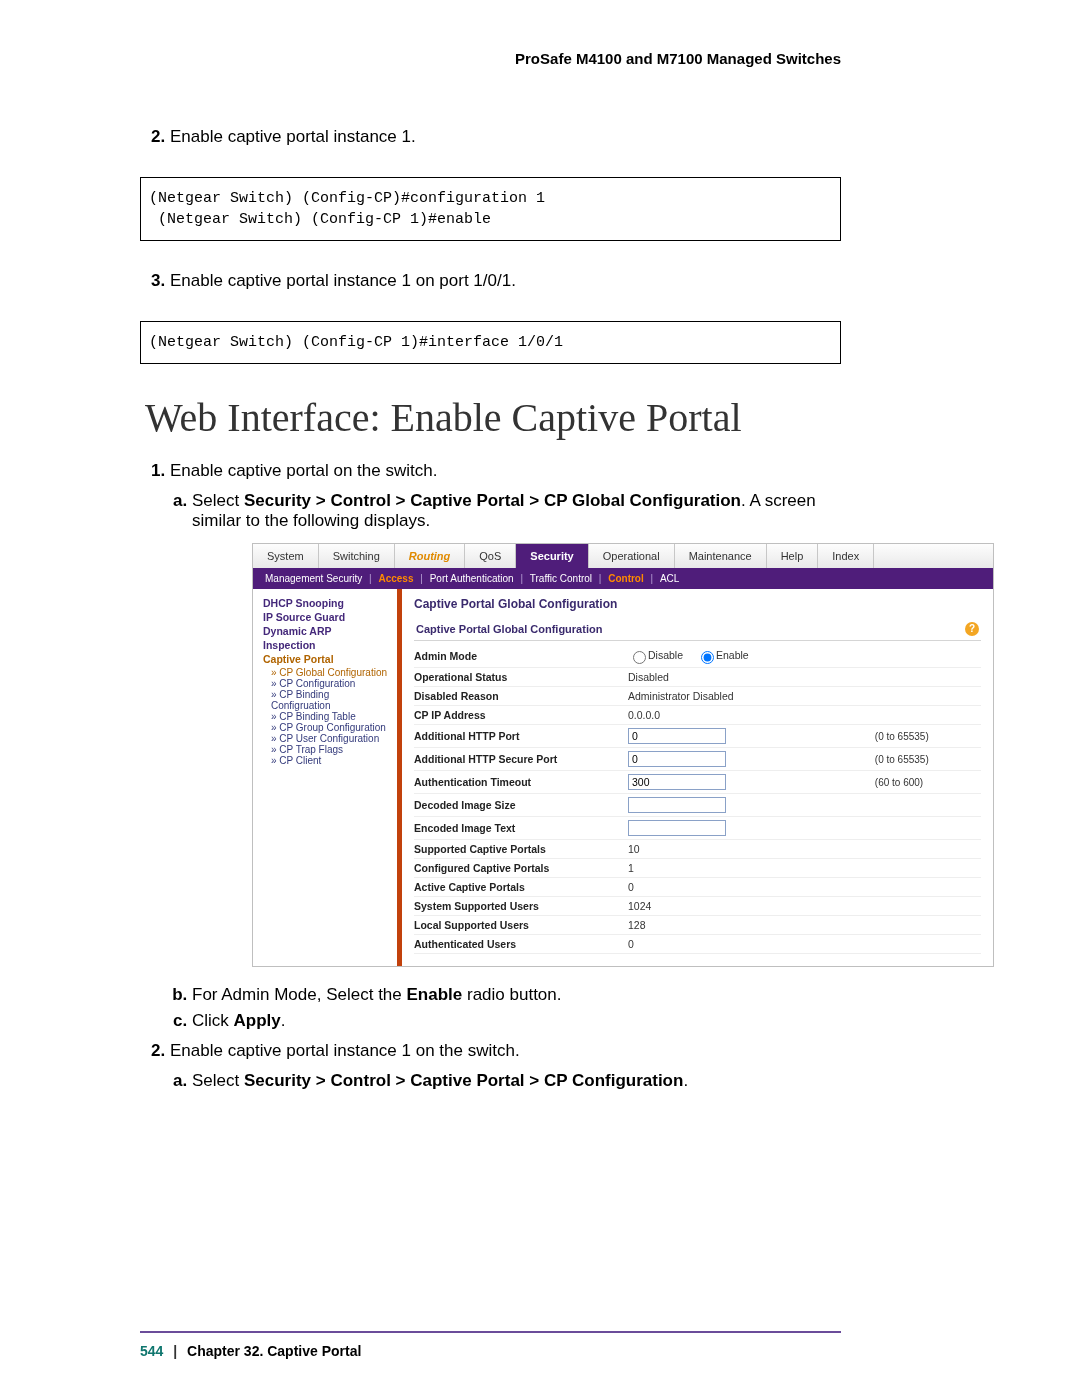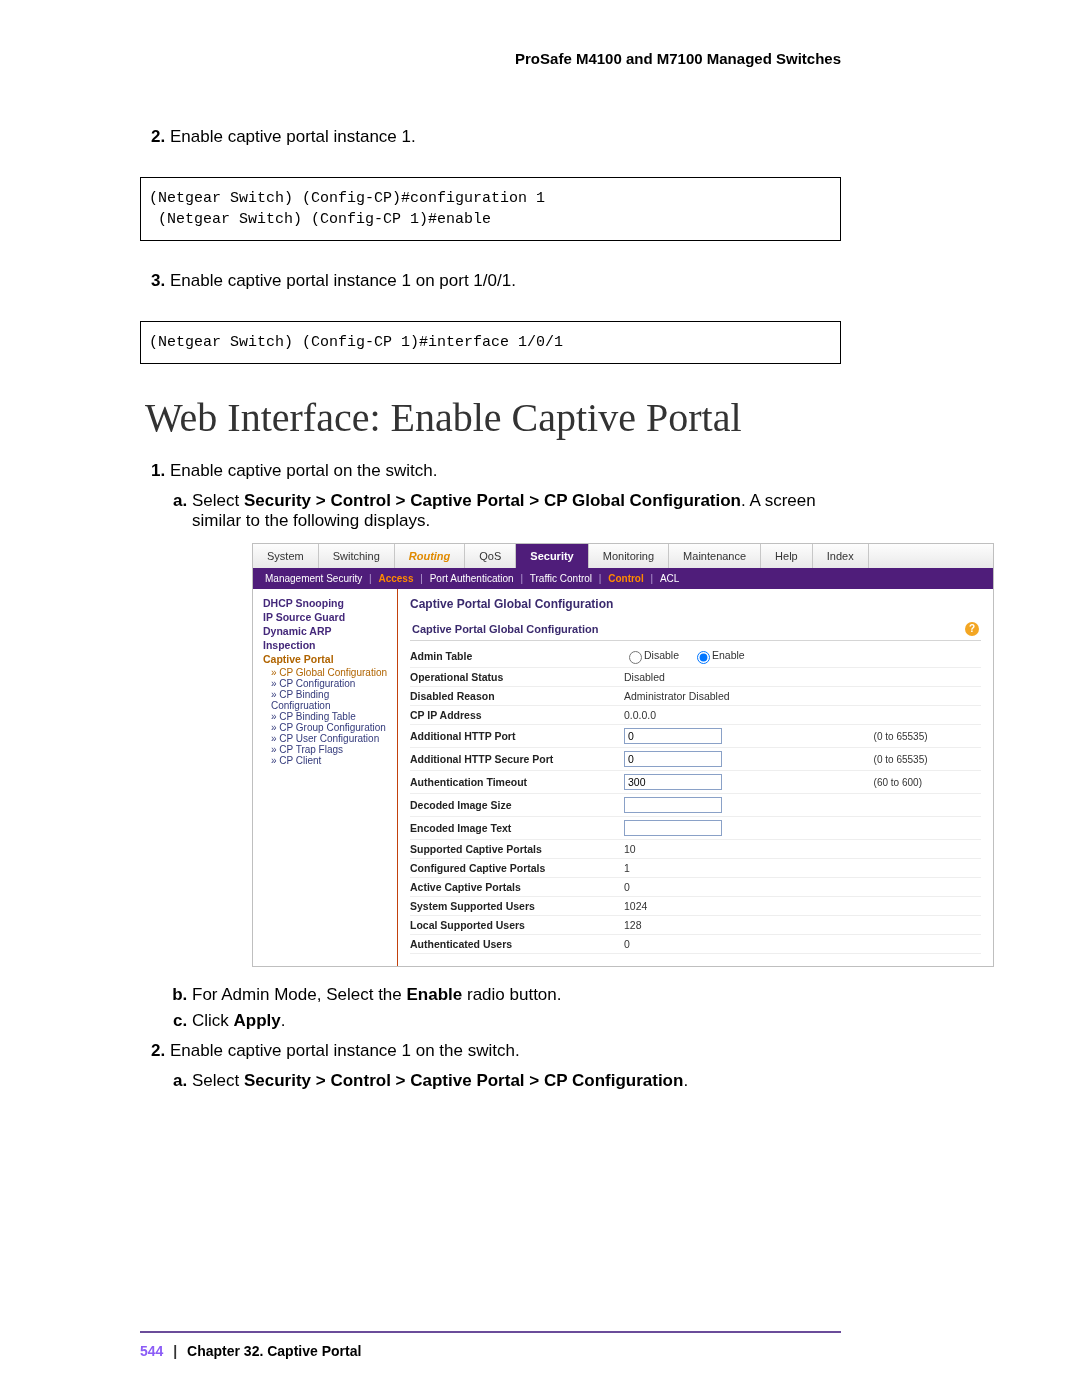--- a/index.html
+++ b/index.html
@@ -87,21 +87,21 @@
   .subnav .hl { color: #ff8a00; font-weight: bold; }
   .subnav .plain { color: #fff; }
 
   .panel-body { display: flex; background: #fff; }
   .sidebar {
     width: 128px;
     padding: 8px 6px 8px 10px;
     background: #fff;
     font-size: 10.5px;
     color: #44287a;
-    border-right: 1px solid #c2410c;
+    border-right: 5px solid #c2410c;
   }
   .sidebar .snav { margin-bottom: 2px; font-weight: bold; cursor: default; }
   .sidebar .section-h { color: #b06400; font-weight: bold; margin-top: 2px; }
   .sidebar .sub { padding-left: 8px; color: #b06400; font-weight: normal; font-size: 10px; }
   .sidebar .sub::before { content: "» "; color: #b06400; }
   .sidebar .sub.normal { color: #333a7b; }
   .sidebar .sub.normal::before { color: #333a7b; }
 
   .content { flex: 1; padding: 8px 12px 12px 12px; }
   .content-title { color: #3a2a6d; font-weight: bold; font-size: 12px; margin-bottom: 8px; }
@@ -129,21 +129,21 @@
 
   
   .footer {
     position: absolute;
     bottom: 38px; left: 140px; right: 110px;
     border-top: 2px solid #6b4c9a;
     padding-top: 10px;
     font-size: 14px;
     font-weight: bold;
   }
-  .footer .pnum { color: #8b5cf6; }
+  .footer .pnum { color: #0f766e; }
   .footer .sep2 { color: #333; margin: 0 6px; }
 </style>
 </head>
 <body>
 
 <div class="page">
 
   <div class="doc-header">ProSafe M4100 and M7100 Managed Switches</div>
 
   <ol class="main-list" start="2">
@@ -167,21 +167,21 @@
           <span>Select </span><strong>Security &gt; Control &gt; Captive Portal &gt; CP Global Configuration</strong><span>. A screen similar to the following displays.</span>
 
           
           <div class="screenshot">
             <div class="tabrow">
               <div class="tab">System</div>
               <div class="tab">Switching</div>
               <div class="tab orange">Routing</div>
               <div class="tab">QoS</div>
               <div class="tab active">Security</div>
-              <div class="tab">Monitoring</div>
+              <div class="tab">Operational</div>
               <div class="tab">Maintenance</div>
               <div class="tab">Help</div>
               <div class="tab">Index</div>
             </div>
             <div class="subnav">
               <span class="plain">Management Security</span>
               <span class="sep">|</span>
               <span class="hl">Access</span>
               <span class="sep">|</span>
               <span class="plain">Port Authentication</span>
@@ -210,21 +210,21 @@
               </div>
               <div class="content">
                 <div class="content-title">Captive Portal Global Configuration</div>
                 <div class="sub-header">
                   <span>Captive Portal Global Configuration</span>
                   <span class="help-icon">?</span>
                 </div>
                 <table class="cfg">
                   <tbody>
                       <tr>
-                    <td class="label">Admin Table</td>
+                    <td class="label">Admin Mode</td>
                     <td>
                       <span class="radio"><input type="radio" name="am" style=""><span>Disable</span></span>
                       <span class="radio"><input type="radio" name="am" checked="" style=""><span>Enable</span></span>
                     </td>
                         <td></td>
                   </tr>
                   <tr>
                         <td class="label">Operational Status</td>
                         <td>Disabled</td>
                         <td></td>

